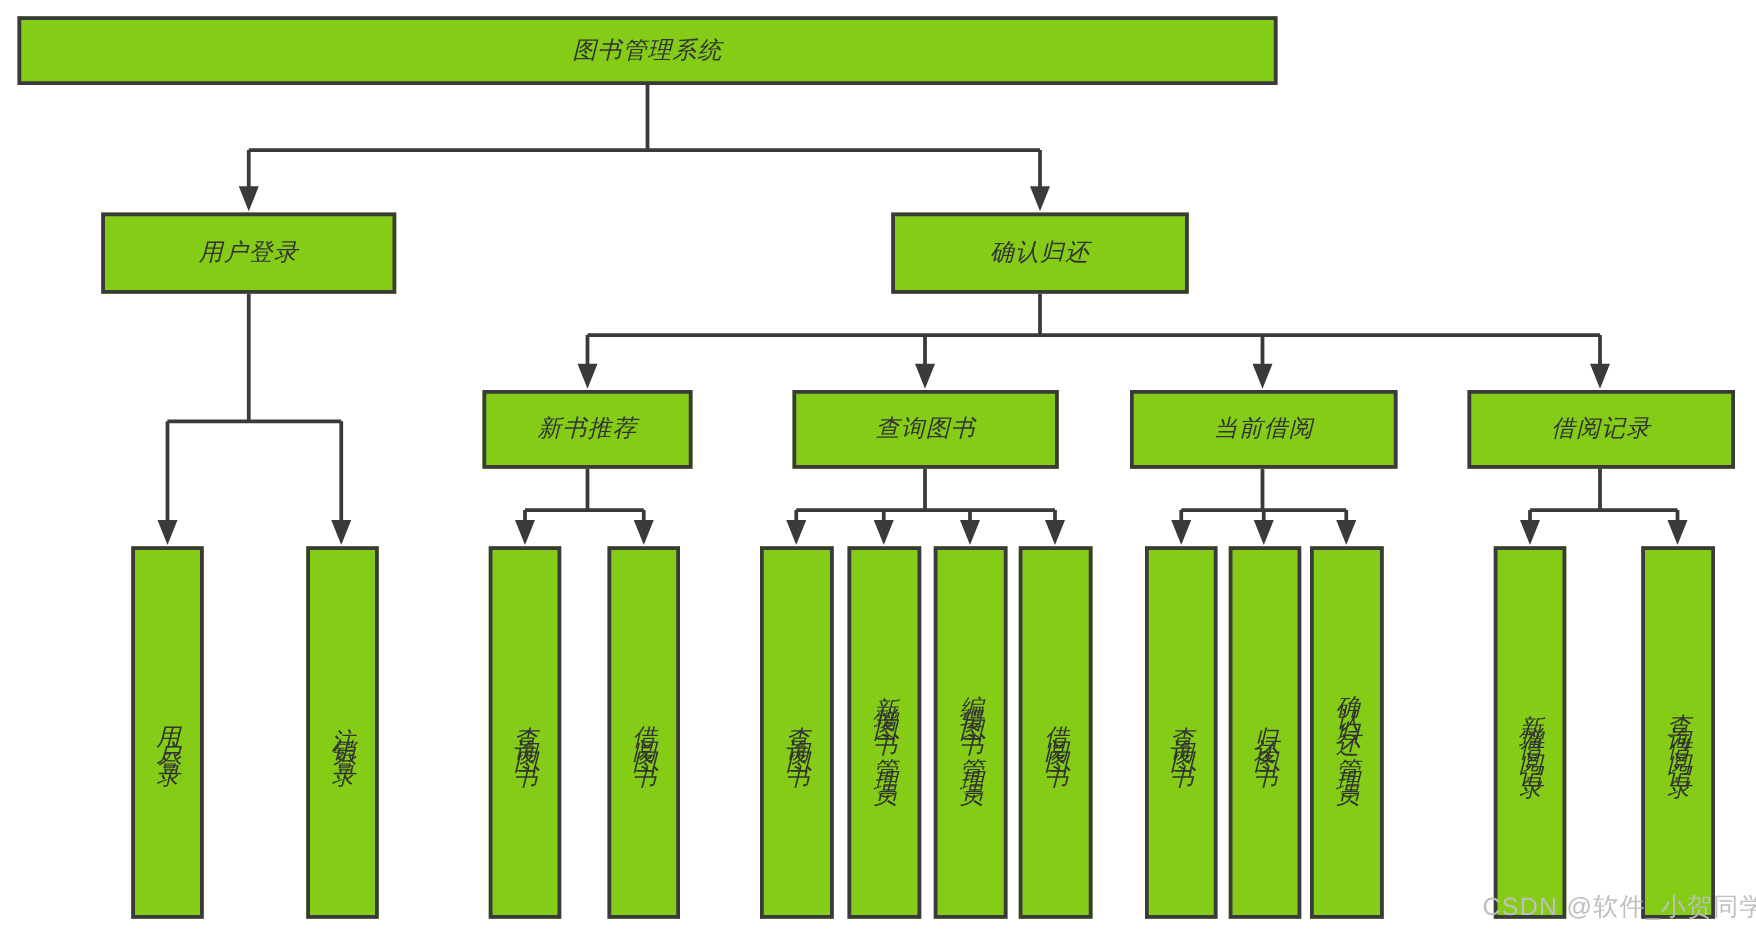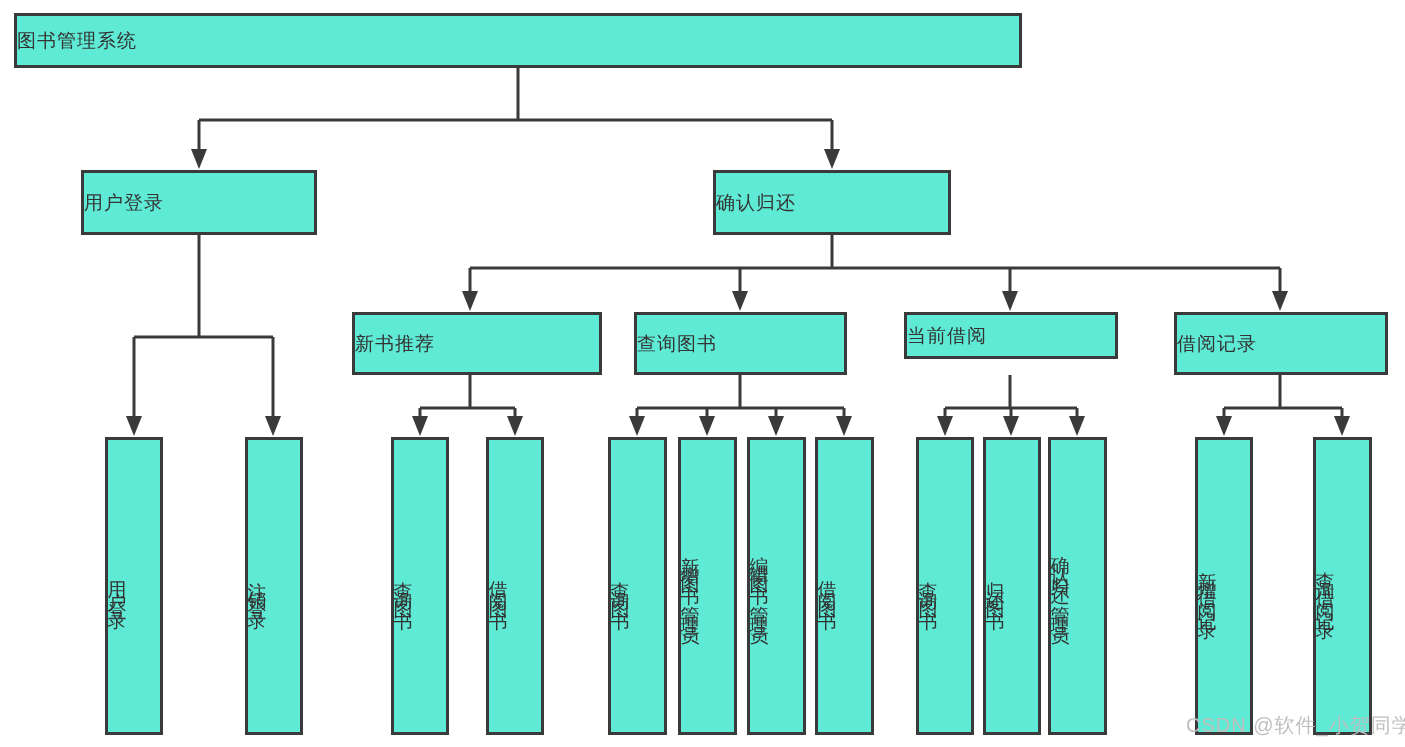--- a/index.html
+++ b/index.html
@@ -1,21 +1,21 @@
 <!DOCTYPE html>
 <html><head>
 <meta charset="utf-8">
 <style>
   html,body{margin:0;padding:0;background:#ffffff;}
   body{width:1405px;height:747px;position:relative;overflow:hidden;
        font-family:"Liberation Sans", sans-serif;color:#333333;}
   .stage{position:absolute;left:0;top:0;width:1405px;height:747px;}
   svg.connectors{position:absolute;left:0;top:0;}
-  .node{position:absolute;background:#5eead4;border:3px solid #3a3a3a;
-        box-sizing:border-box;display:flex;align-items:center;}
+  .node{position:absolute;background:#84cc16;border:3px solid #3a3a3a;
+        box-sizing:border-box;display:flex;align-items:center;justify-content:center;font-style:italic;}
   .node .lbl{font-size:19px;letter-spacing:1px;line-height:1;white-space:nowrap;}
   .node.vert .lbl{writing-mode:vertical-rl;text-orientation:mixed;
         letter-spacing:10px;white-space:normal;font-size:19px;}
   .watermark{position:absolute;left:1186px;top:712px;font-size:20px;
         color:#bfbfbf;letter-spacing:1px;white-space:nowrap;}
 </style>
 </head>
 <body>
 
 <div class="stage">
@@ -74,27 +74,27 @@
     <span class="lbl">图书管理系统</span>
   </div>
 
   <div class="node" style="left:81px;top:170px;width:236px;height:65px;">
     <span class="lbl">用户登录</span>
   </div>
   <div class="node" style="left:713px;top:170px;width:238px;height:65px;">
     <span class="lbl">确认归还</span>
   </div>
 
-  <div class="node" style="left:352px;top:312px;width:250px;height:63px;">
+  <div class="node" style="left:386px;top:312px;width:168px;height:63px;">
     <span class="lbl">新书推荐</span>
   </div>
   <div class="node" style="left:634px;top:312px;width:213px;height:63px;">
     <span class="lbl">查询图书</span>
   </div>
-  <div class="node" style="left:904px;top:312px;width:214px;height:47px;">
+  <div class="node" style="left:904px;top:312px;width:214px;height:63px;">
     <span class="lbl">当前借阅</span>
   </div>
   <div class="node" style="left:1174px;top:312px;width:214px;height:63px;">
     <span class="lbl">借阅记录</span>
   </div>
 
   <div class="node vert" style="left:105px;top:437px;width:58px;height:298px;">
     <span class="lbl">用户登录</span>
   </div>
   <div class="node vert" style="left:245px;top:437px;width:58px;height:298px;">

